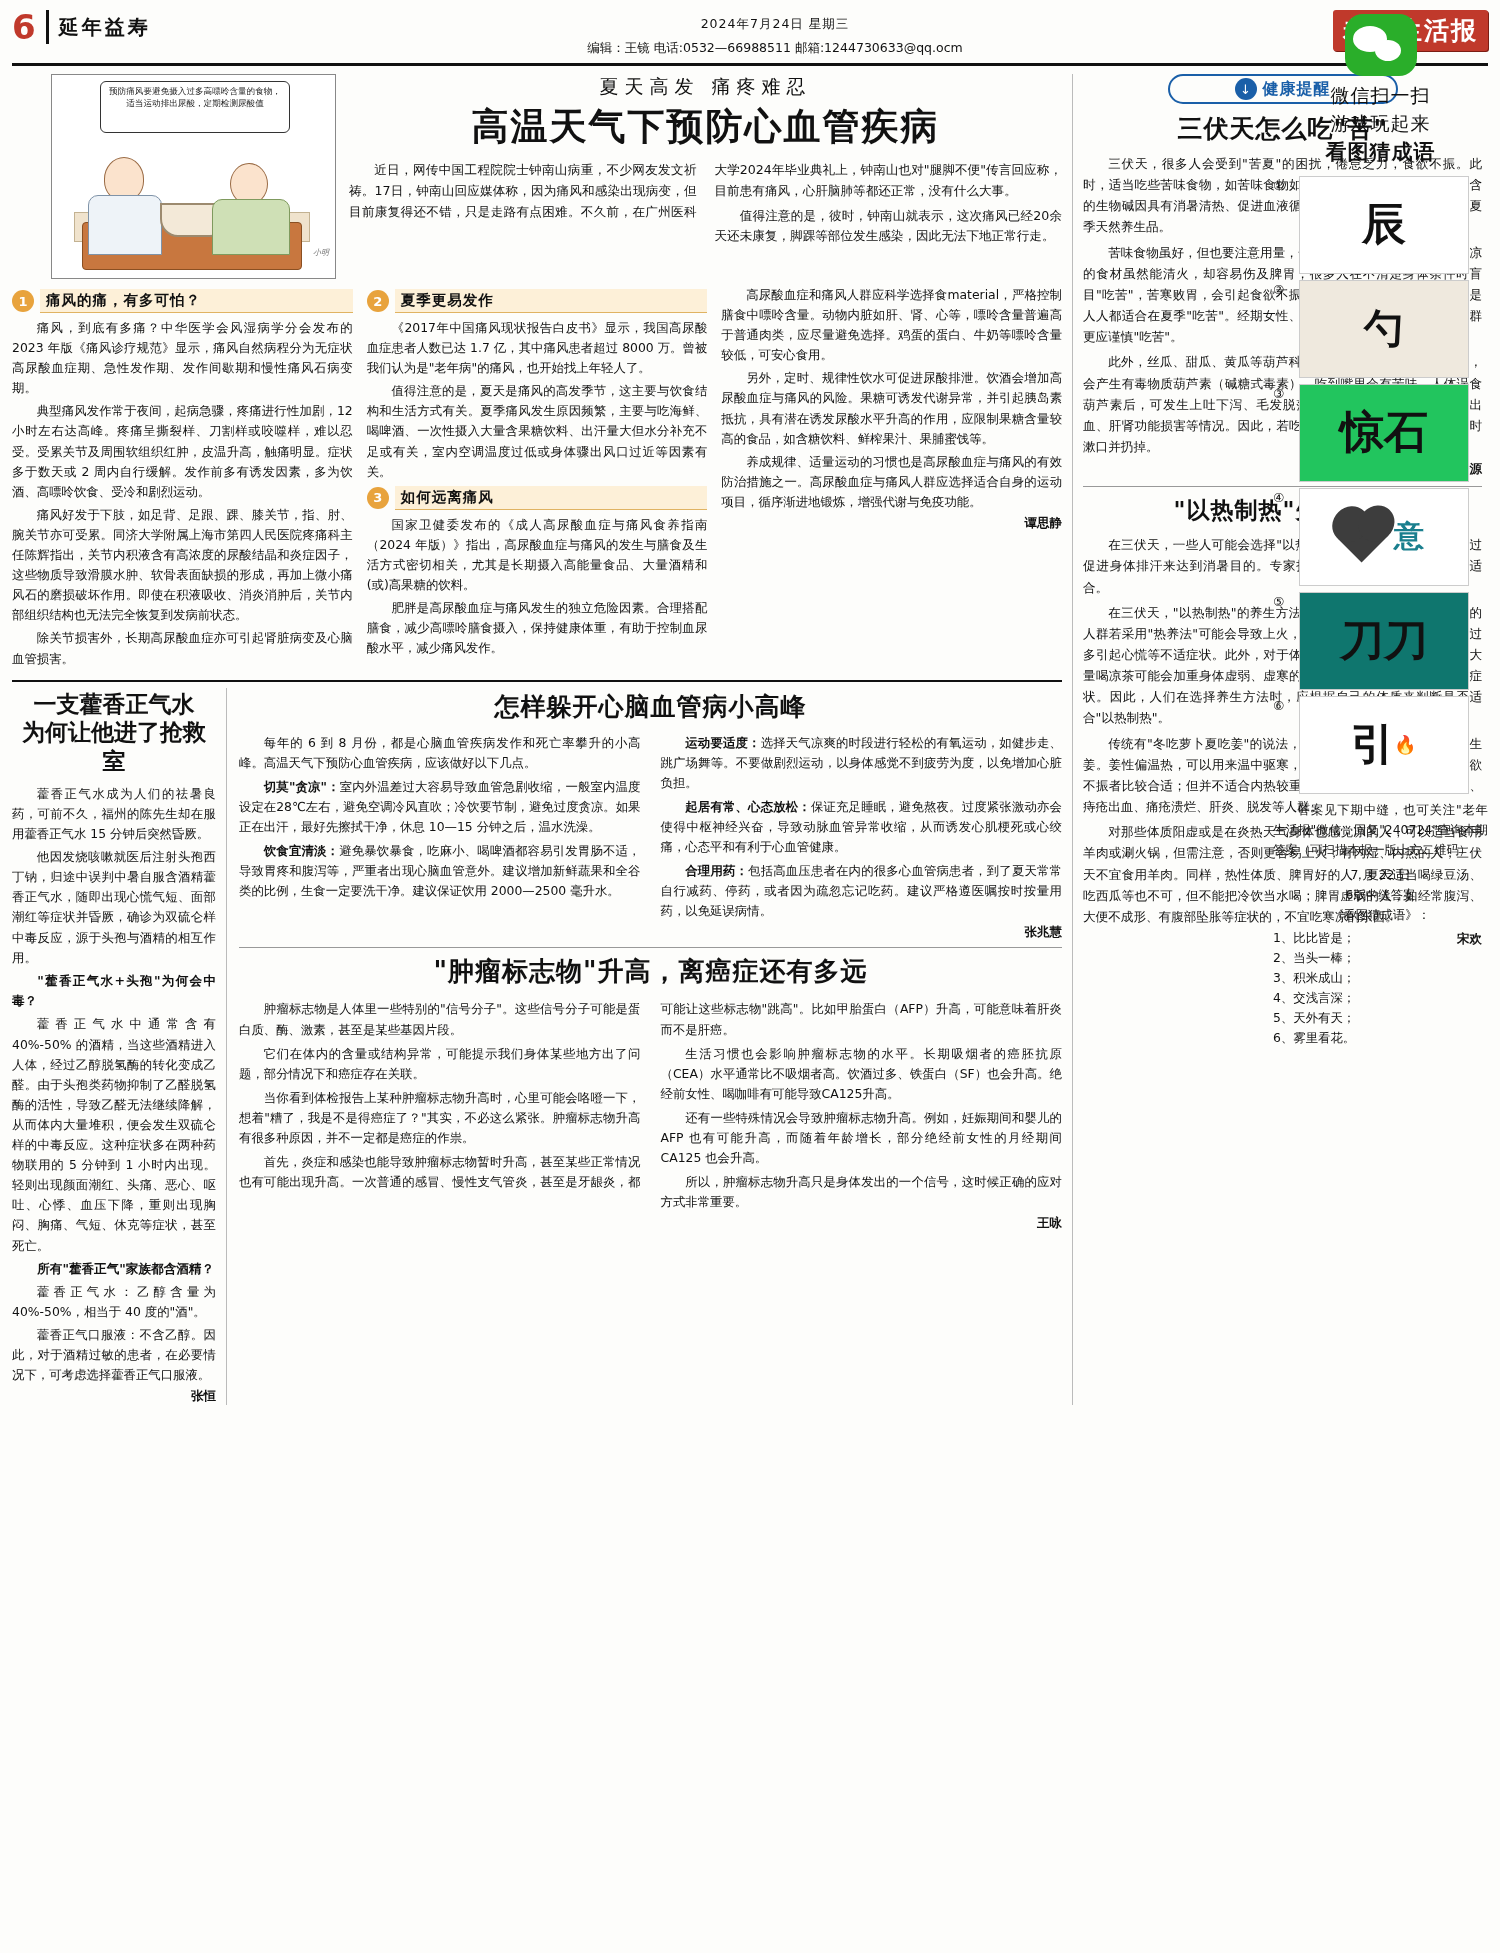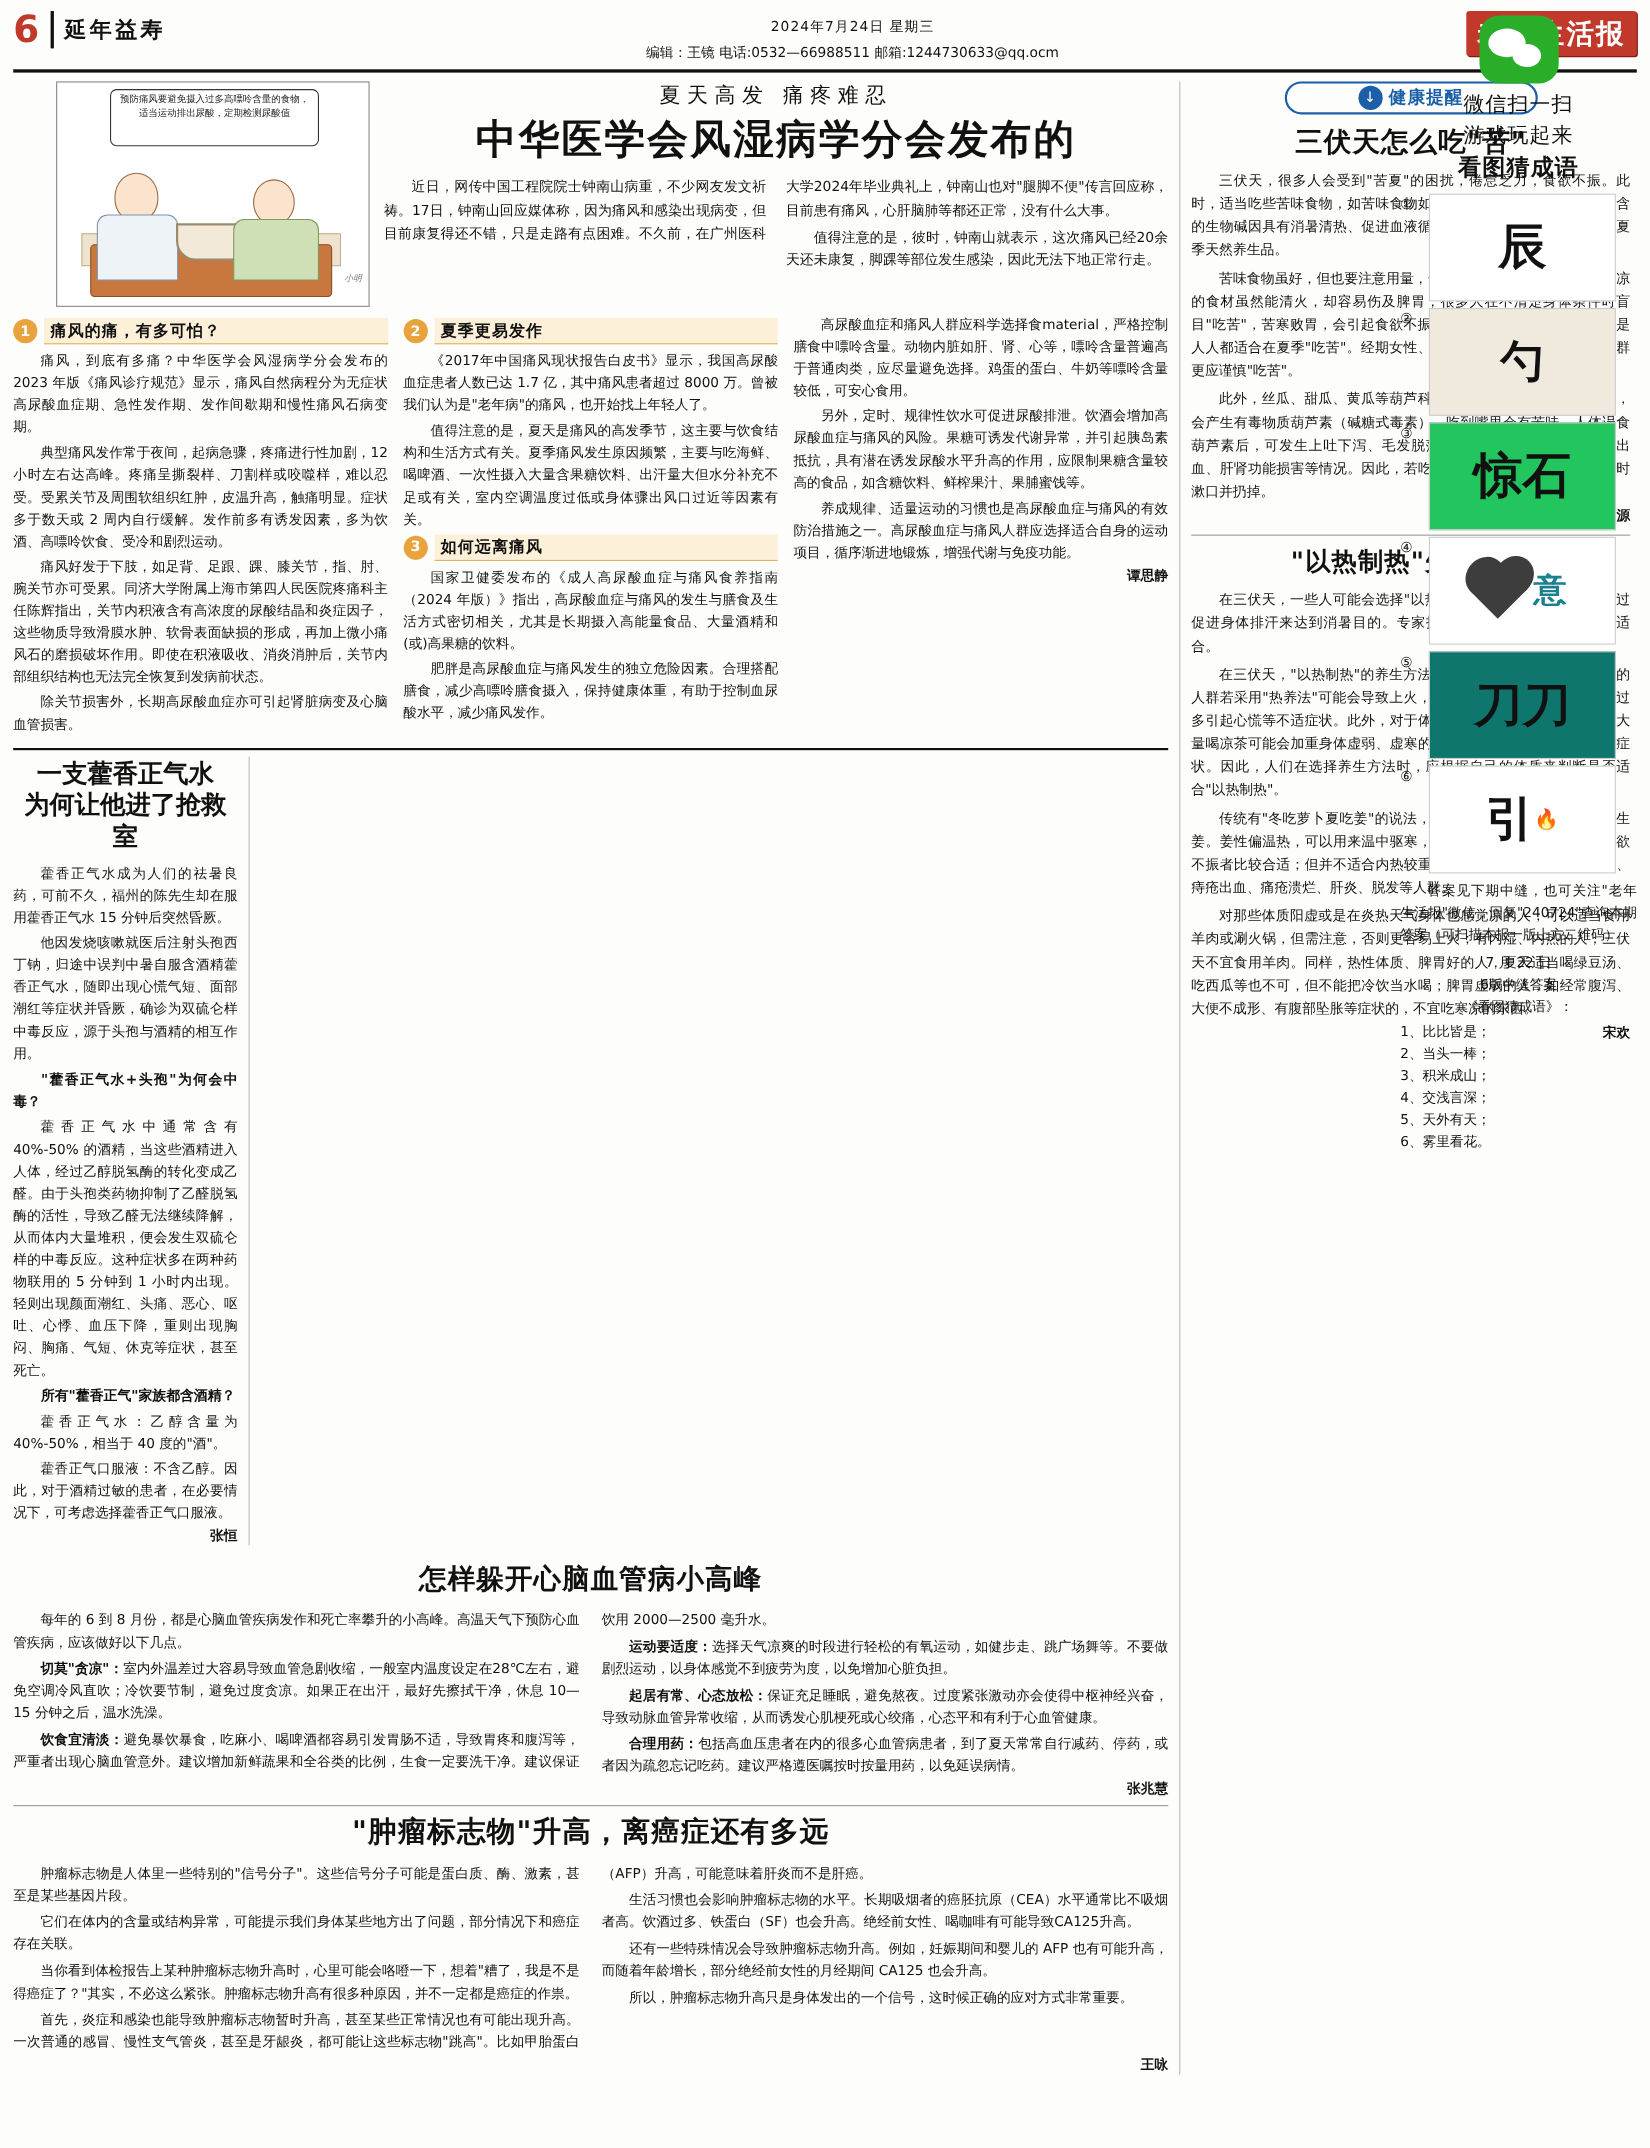--- a/index.html
+++ b/index.html
@@ -77,21 +77,21 @@
     font-size:13px; font-weight:bold; display:flex; align-items:center; justify-content:center;
   }
   .sec-title {
     flex:1; background:#fdf0d8; border-bottom:1px solid #e0b362;
     font-size:14.5px; font-weight:bold; padding:2px 6px; letter-spacing:1px;
   }
   .sub-q { font-weight:bold; font-size:12.6px; margin:5px 0 2px; text-indent:0;}
   .byline { text-align:right; font-weight:bold; font-size:12.5px; margin-top:3px;}
 
   
-  .band2 { display:flex; gap:12px; margin-top:4px;flex-direction:column;}
+  .band2 { display:flex; gap:12px; margin-top:4px;}
   .b2-left { width:215px; border-right:1px solid #bbb; padding-right:10px;}
   .b2-right { flex:1; }
   .art-title-2 { font-size:23px; font-weight:bold; line-height:1.25; text-align:center; margin:2px 0 8px;}
   .art-title-c { font-size:25px; font-weight:bold; text-align:center; margin:2px 0 10px; letter-spacing:1px;}
   .two-col { column-count:2; column-gap:20px; font-size:12.4px; line-height:1.62; text-align:justify;}
   .two-col p { margin:0 0 4px 0; text-indent:2em;}
   .bold-lead { font-weight:bold; }
 
   
   .art3-title { font-size:26px; font-weight:bold; text-align:center; margin:6px 0 10px; letter-spacing:1px;}
@@ -180,21 +180,21 @@
             <div class="doc-head"></div>
             <div class="doc-body"></div>
             <div class="pot"></div>
             <div class="pat-head"></div>
             <div class="pat-body"></div>
             <div class="sign">小明</div>
           </div>
         </div>
         <div class="feature-txt">
           <div class="kicker">夏天高发    痛疼难忍</div>
-          <div class="headline">中华医学会风湿病学分会发布的</div>
+          <div class="headline">高温天气下预防心血管疾病</div>
           <div class="lead-cols">
             <p>近日，网传中国工程院院士钟南山病重，不少网友发文祈祷。17日，钟南山回应媒体称，因为痛风和感染出现病变，但目前康复得还不错，只是走路有点困难。不久前，在广州医科大学2024年毕业典礼上，钟南山也对"腿脚不便"传言回应称，目前患有痛风，心肝脑肺等都还正常，没有什么大事。</p>
             <p>值得注意的是，彼时，钟南山就表示，这次痛风已经20余天还未康复，脚踝等部位发生感染，因此无法下地正常行走。</p>
           </div>
         </div>
       </div>
 
       <div class="three-col">
         <div class="c">
           <div class="sec-num">

